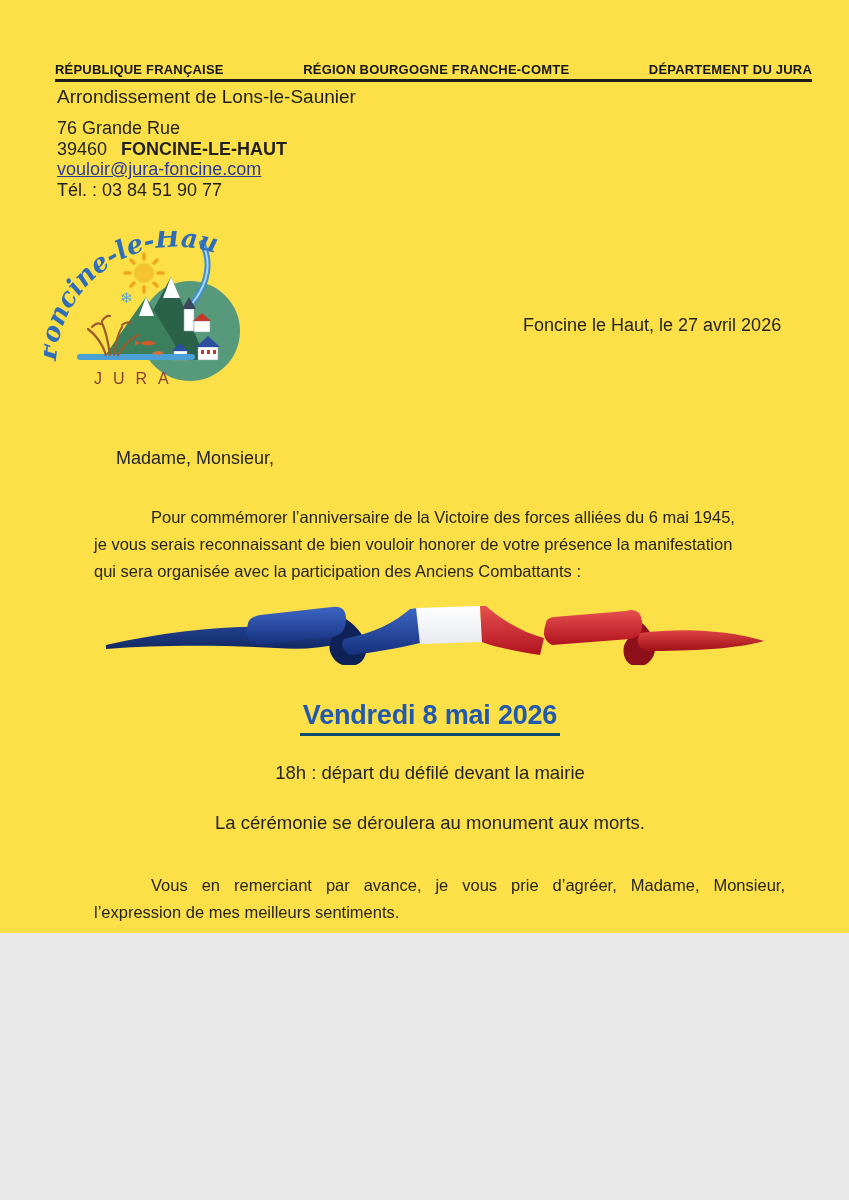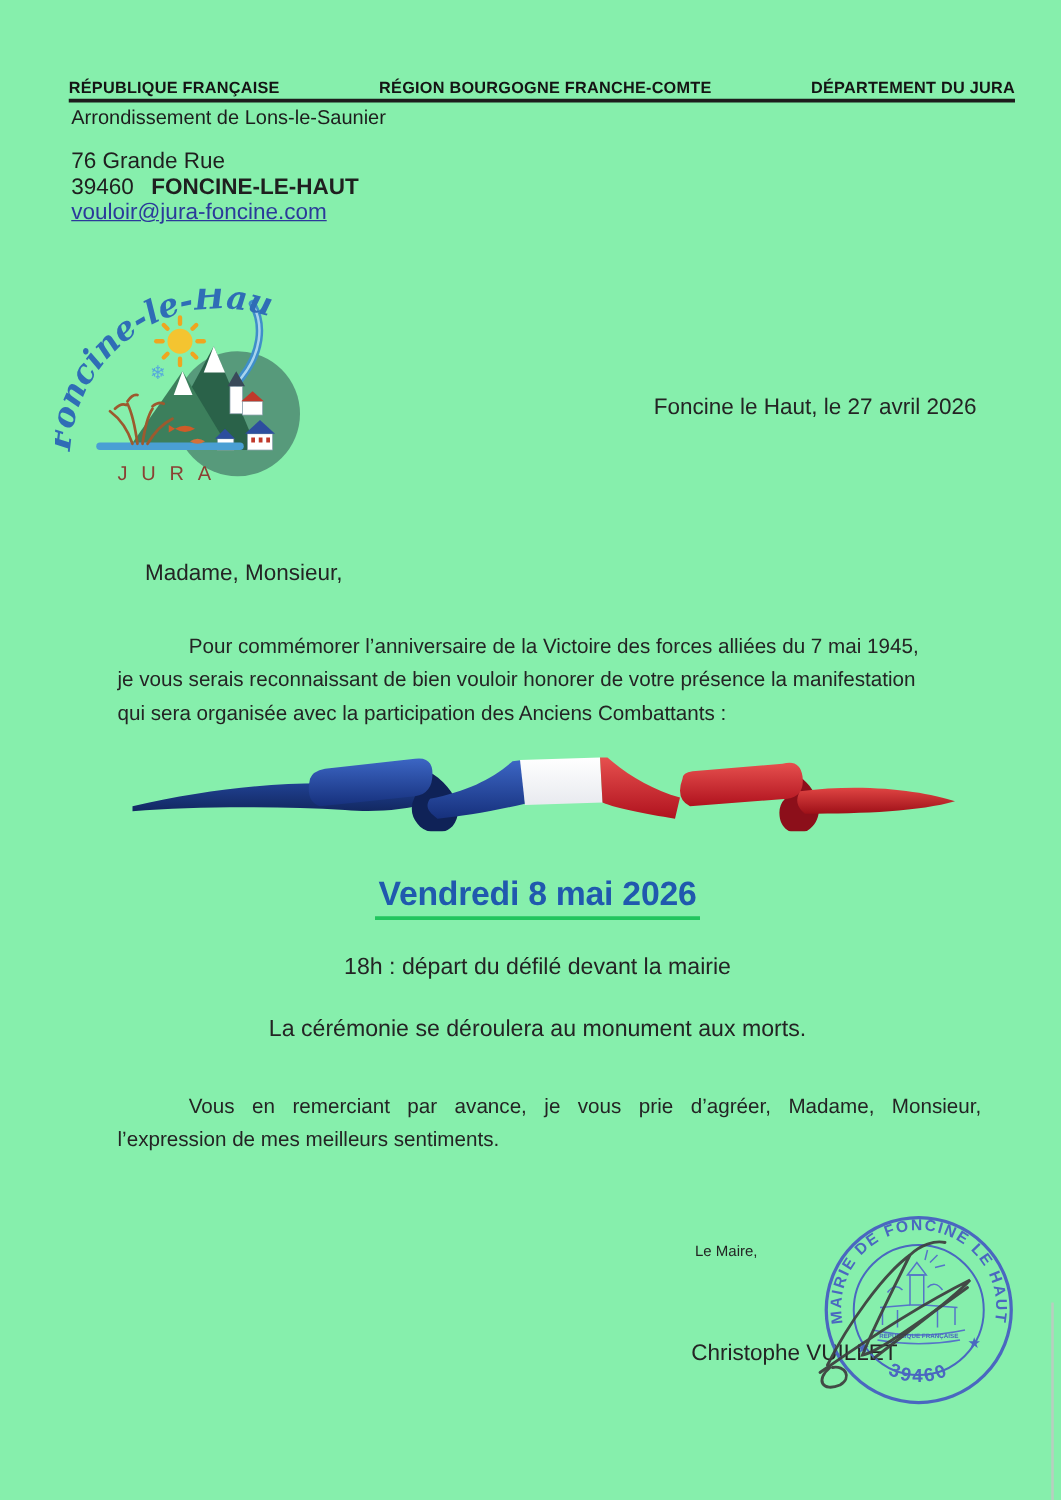--- a/index.html
+++ b/index.html
@@ -1,45 +1,45 @@
 <!DOCTYPE html>
 <html><head>
 <meta charset="utf-8">
 <style>
   html,body{margin:0;padding:0;background:#e9e9e9;}
-  .page{position:relative;width:849px;height:1200px;background:#86efac;overflow:hidden;
+  .page{position:relative;width:849px;height:933px;background:#fde047;overflow:hidden;
         font-family:"Liberation Sans",sans-serif;color:#222;}
   .abs{position:absolute;}
 
   
   .gov-header{top:62px;left:55px;width:757px;display:flex;justify-content:space-between;
               font-size:13px;font-weight:bold;color:#141414;letter-spacing:.2px;}
   .gov-rule{top:79px;left:55px;width:757px;height:3px;background:#1c1c1c;}
-  .arrondissement{top:86px;left:57px;font-size:16px;color:#1d1d1d;}
+  .arrondissement{top:86px;left:57px;font-size:19px;color:#1d1d1d;}
 
   
   .sender{top:118px;left:57px;font-size:18px;line-height:20.5px;color:#1f1f1f;}
   .sender .city{font-weight:bold;margin-left:14px;}
   .sender a{color:#2b3a9a;text-decoration:underline;}
 
   .dateline{top:315px;left:488px;font-size:18px;color:#242424;margin-left:35px;}
 
   .salutation{top:448px;left:116px;font-size:18px;color:#242424;text-align:right;}
 
   .para{left:94px;width:700px;font-size:16.5px;line-height:27px;color:#242424;}
   .para .ln{white-space:nowrap;}
   .para .indent{padding-left:57px;}
   .para1{top:504px;}
   .para2{top:872px;width:691px;}
   .jst{white-space:normal;text-align:justify;text-align-last:justify;}
 
   .centerwrap{left:10px;width:840px;text-align:center;}
   .event-title{top:700px;}
   .event-title span{display:inline-block;font-size:27px;font-weight:bold;color:#2059ae;
-                    border-bottom:3px solid #22c55e;padding:0 3px 2px 3px;letter-spacing:-.2px;}
+                    border-bottom:3px solid #0c4a6e;padding:0 3px 2px 3px;letter-spacing:-.2px;}
   .event-line1{top:762px;font-size:18.5px;color:#242424;}
   .event-line2{top:812px;font-size:18.5px;color:#242424;}
 
   .sig-role{top:994px;left:556px;font-size:12px;color:#242424;}
   .sig-name{top:1072px;left:553px;font-size:18px;color:#242424;}
 
   .logo-svg{top:231px;left:44px;}
   .ribbon-svg{top:593px;left:96px;}
   .sig-svg{top:964px;left:578px;}
 
@@ -55,20 +55,21 @@
     <span>RÉGION BOURGOGNE FRANCHE-COMTE</span>
     <span>DÉPARTEMENT DU JURA</span>
   </div>
   <div class="abs gov-rule"></div>
   <div class="abs arrondissement">Arrondissement de Lons-le-Saunier</div>
 
   <div class="abs sender">
     <div>76 Grande Rue</div>
     <div><span>39460</span><span class="city">FONCINE-LE-HAUT</span></div>
     <div><a href="#">vouloir@jura-foncine.com</a></div>
+    <div>Tél. : 03 84 51 90 77</div>
   </div>
 
   <svg class="abs logo-svg" width="200" height="165" viewBox="0 0 200 165">
     <defs>
       <path id="logoArc" d="M 12,132 A 120,120 0 0 1 176,24"></path>
     </defs>
     <circle cx="146" cy="100" r="50" fill="#579a7b"></circle>
 
     <g>
       <path d="M158,12 C168,30 164,52 150,70 C138,85 132,95 130,108" stroke="#3f8fc9" stroke-width="6" fill="none" stroke-linecap="round"></path>
@@ -132,21 +133,21 @@
       <textPath href="#logoArc" startOffset="2">Foncine-le-Haut</textPath>
     </text>
     <text x="50" y="153" font-size="16" letter-spacing="11" fill="#8a4034">JURA</text>
   </svg>
 
   <div class="abs dateline">Foncine le Haut, le 27 avril 2026</div>
 
   <div class="abs salutation">Madame, Monsieur,</div>
 
   <div class="abs para para1">
-    <div class="ln indent">Pour commémorer l’anniversaire de la Victoire des forces alliées du 7 mai 1945,</div>
+    <div class="ln indent">Pour commémorer l’anniversaire de la Victoire des forces alliées du 6 mai 1945,</div>
     <div class="ln">je vous serais reconnaissant de bien vouloir honorer de votre présence la manifestation</div>
     <div class="ln">qui sera organisée avec la participation des Anciens Combattants :</div>
   </div>
 
   <svg class="abs ribbon-svg" width="674" height="72" viewBox="0 0 674 72">
     <defs>
       <linearGradient id="gbTop" x1="0" y1="0" x2="0" y2="1">
         <stop offset="0" stop-color="#3c66c4"></stop>
           <stop offset="1" stop-color="#16307c"></stop>
       </linearGradient>

